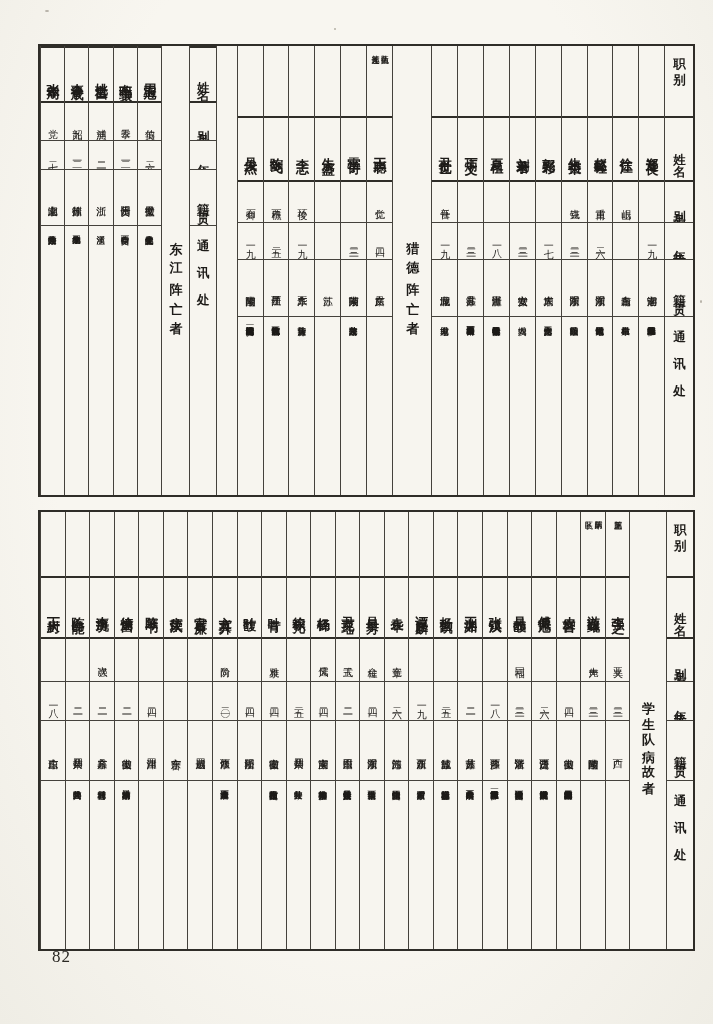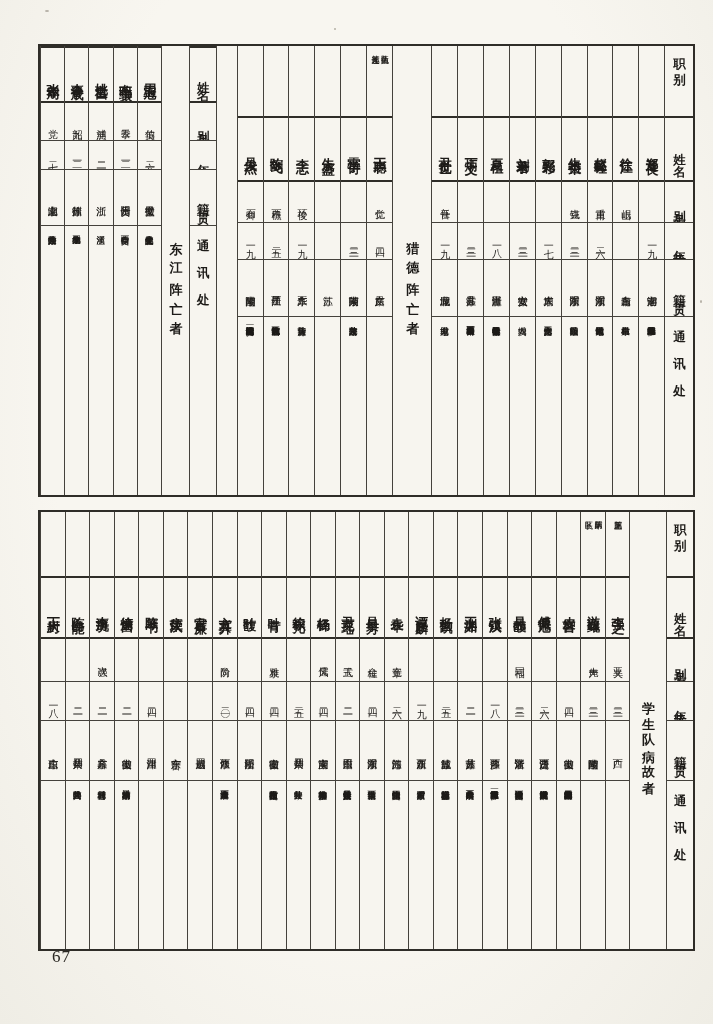--- a/index.html
+++ b/index.html
@@ -873,14 +873,14 @@
             <span class="v txt-age">一八</span>
           </div>
           <div class="cell c-origin">
             <span class="v txt-origin">广东琼山</span>
           </div>
           <div class="cell c-address"></div>
         </div>
       </div>
   </div>
 
-  <div class="page-number">67</div>
+  <div class="page-number">82</div>
 </div>
 
 </body></html>

